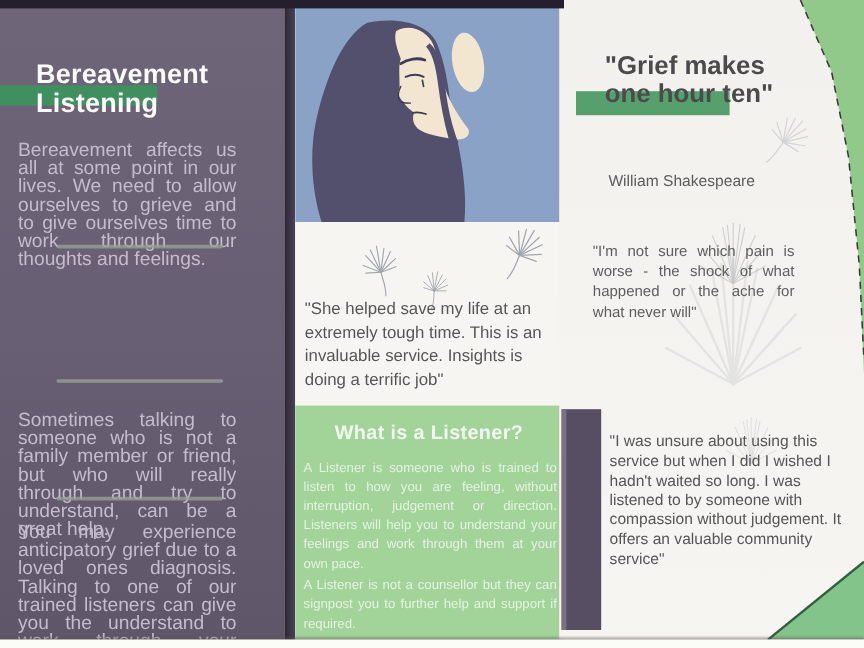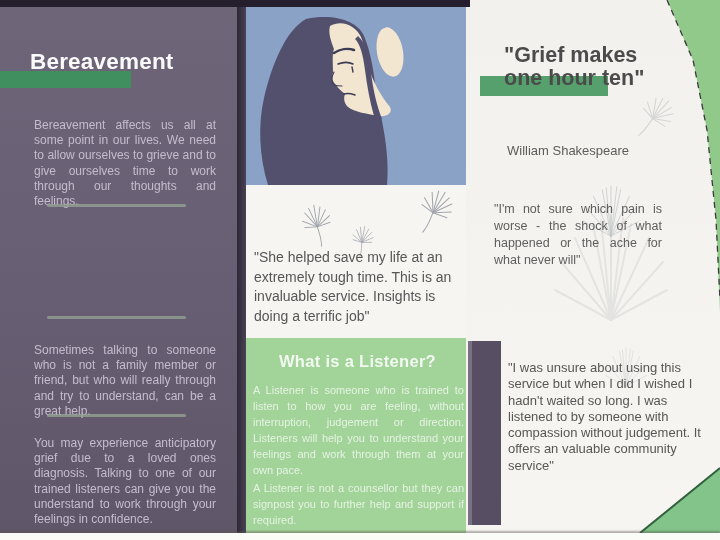--- a/index.html
+++ b/index.html
@@ -16,21 +16,21 @@
   .bottom-strip { left:0; top:533px; width:720px; height:7px; background:#fbfbf8;
                   box-shadow:0 -2px 2px rgba(90,85,80,.45); }
 
   
   .panel-left { left:0; top:6px; width:237px; height:527px;
     background:linear-gradient(180deg,#6e6579 0%, #675e73 55%, #5f5669 100%); }
   .lp-greenbar { left:0; top:65px; width:131px; height:17px; background:#3f8f5f; }
   .lp-title { left:30px; top:44px; width:200px; margin:0;
     font-size:22.5px; line-height:23.5px; font-weight:bold; color:#fafafa; letter-spacing:.2px; }
   .lp-title span { position:relative; z-index:1; }
-  .lp-p { left:34px; width:182px; margin:0; font-size:12px; line-height:15.2px;
+  .lp-p { left:15px; width:182px; margin:0; font-size:16px; line-height:15.2px;
     color:#c4bccd; text-align:justify; }
   .lp-p1 { top:112px; } .lp-p2 { top:221px; } .lp-p3 { top:337px; } .lp-p4 { top:430px; }
   .lp-divider { left:47px; width:139px; height:3px; background:#97a694; opacity:.75; border-radius:2px; }
   .lp-d1 { top:198px; } .lp-d2 { top:310px; } .lp-d3 { top:408px; }
 
   
   .fold-gap { left:237px; top:0; width:9px; height:533px;
     background:linear-gradient(90deg,#2c2635,#4a4356); }
 
   
@@ -95,21 +95,21 @@
       <path d="M30,55 L25,5"></path>
         <path d="M30,55 L36,4"></path>
     </g>
   </defs>
 </svg>
 
 <div class="stage">
 
   <section class="abs panel-left">
     <div class="abs lp-greenbar"></div>
-    <h1 class="abs lp-title"><span>Bereavement</span><br></h1>
+    <h1 class="abs lp-title"><span>Bereavement</span><br><span>Listening</span></h1>
     <p class="abs lp-p lp-p1">Bereavement affects us all at some point in our lives.  We need to allow ourselves to grieve and to give ourselves time to work through our thoughts and feelings.</p>
     <div class="abs lp-divider lp-d1"></div>
     <div class="abs lp-divider lp-d2"></div>
     <p class="abs lp-p lp-p3">Sometimes talking to someone who is not a family member or friend, but who will really through and try to understand, can be a great help.</p>
     <div class="abs lp-divider lp-d3"></div>
     <p class="abs lp-p lp-p4">You may experience anticipatory grief due to a loved ones diagnosis. Talking to one of our trained listeners can give you the understand to work through your feelings in confidence.</p>
   </section>
 
   <div class="abs fold-gap"></div>
 

